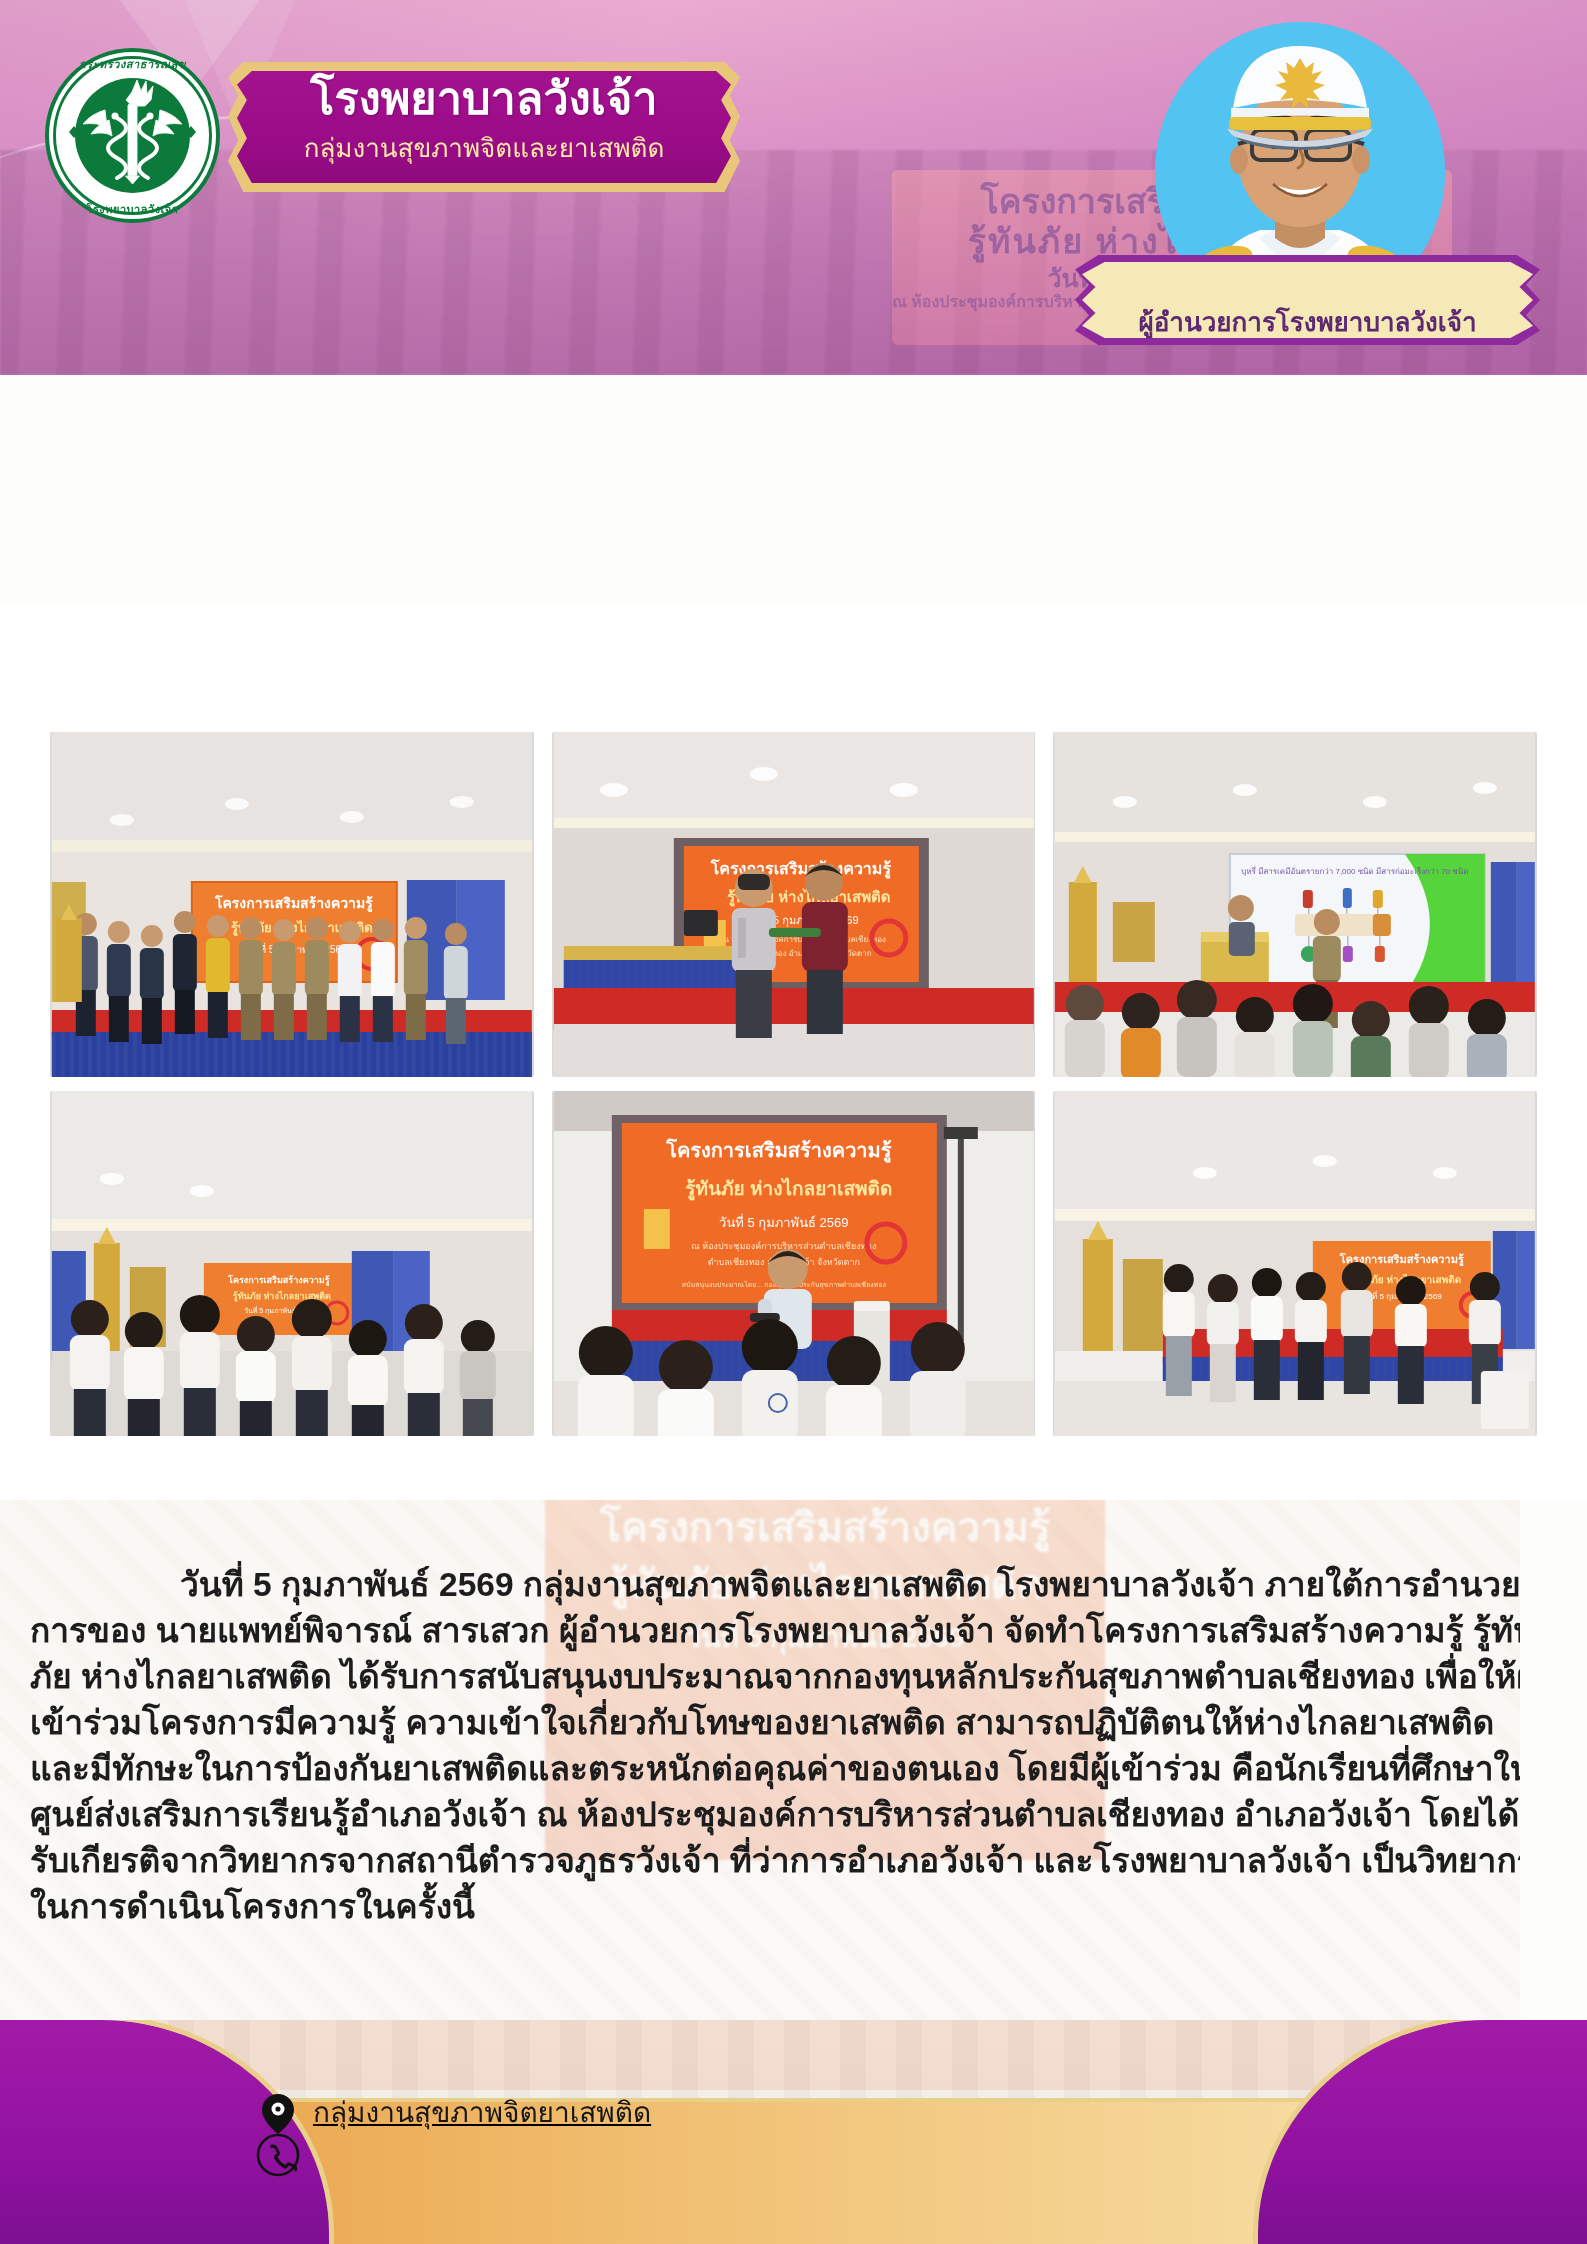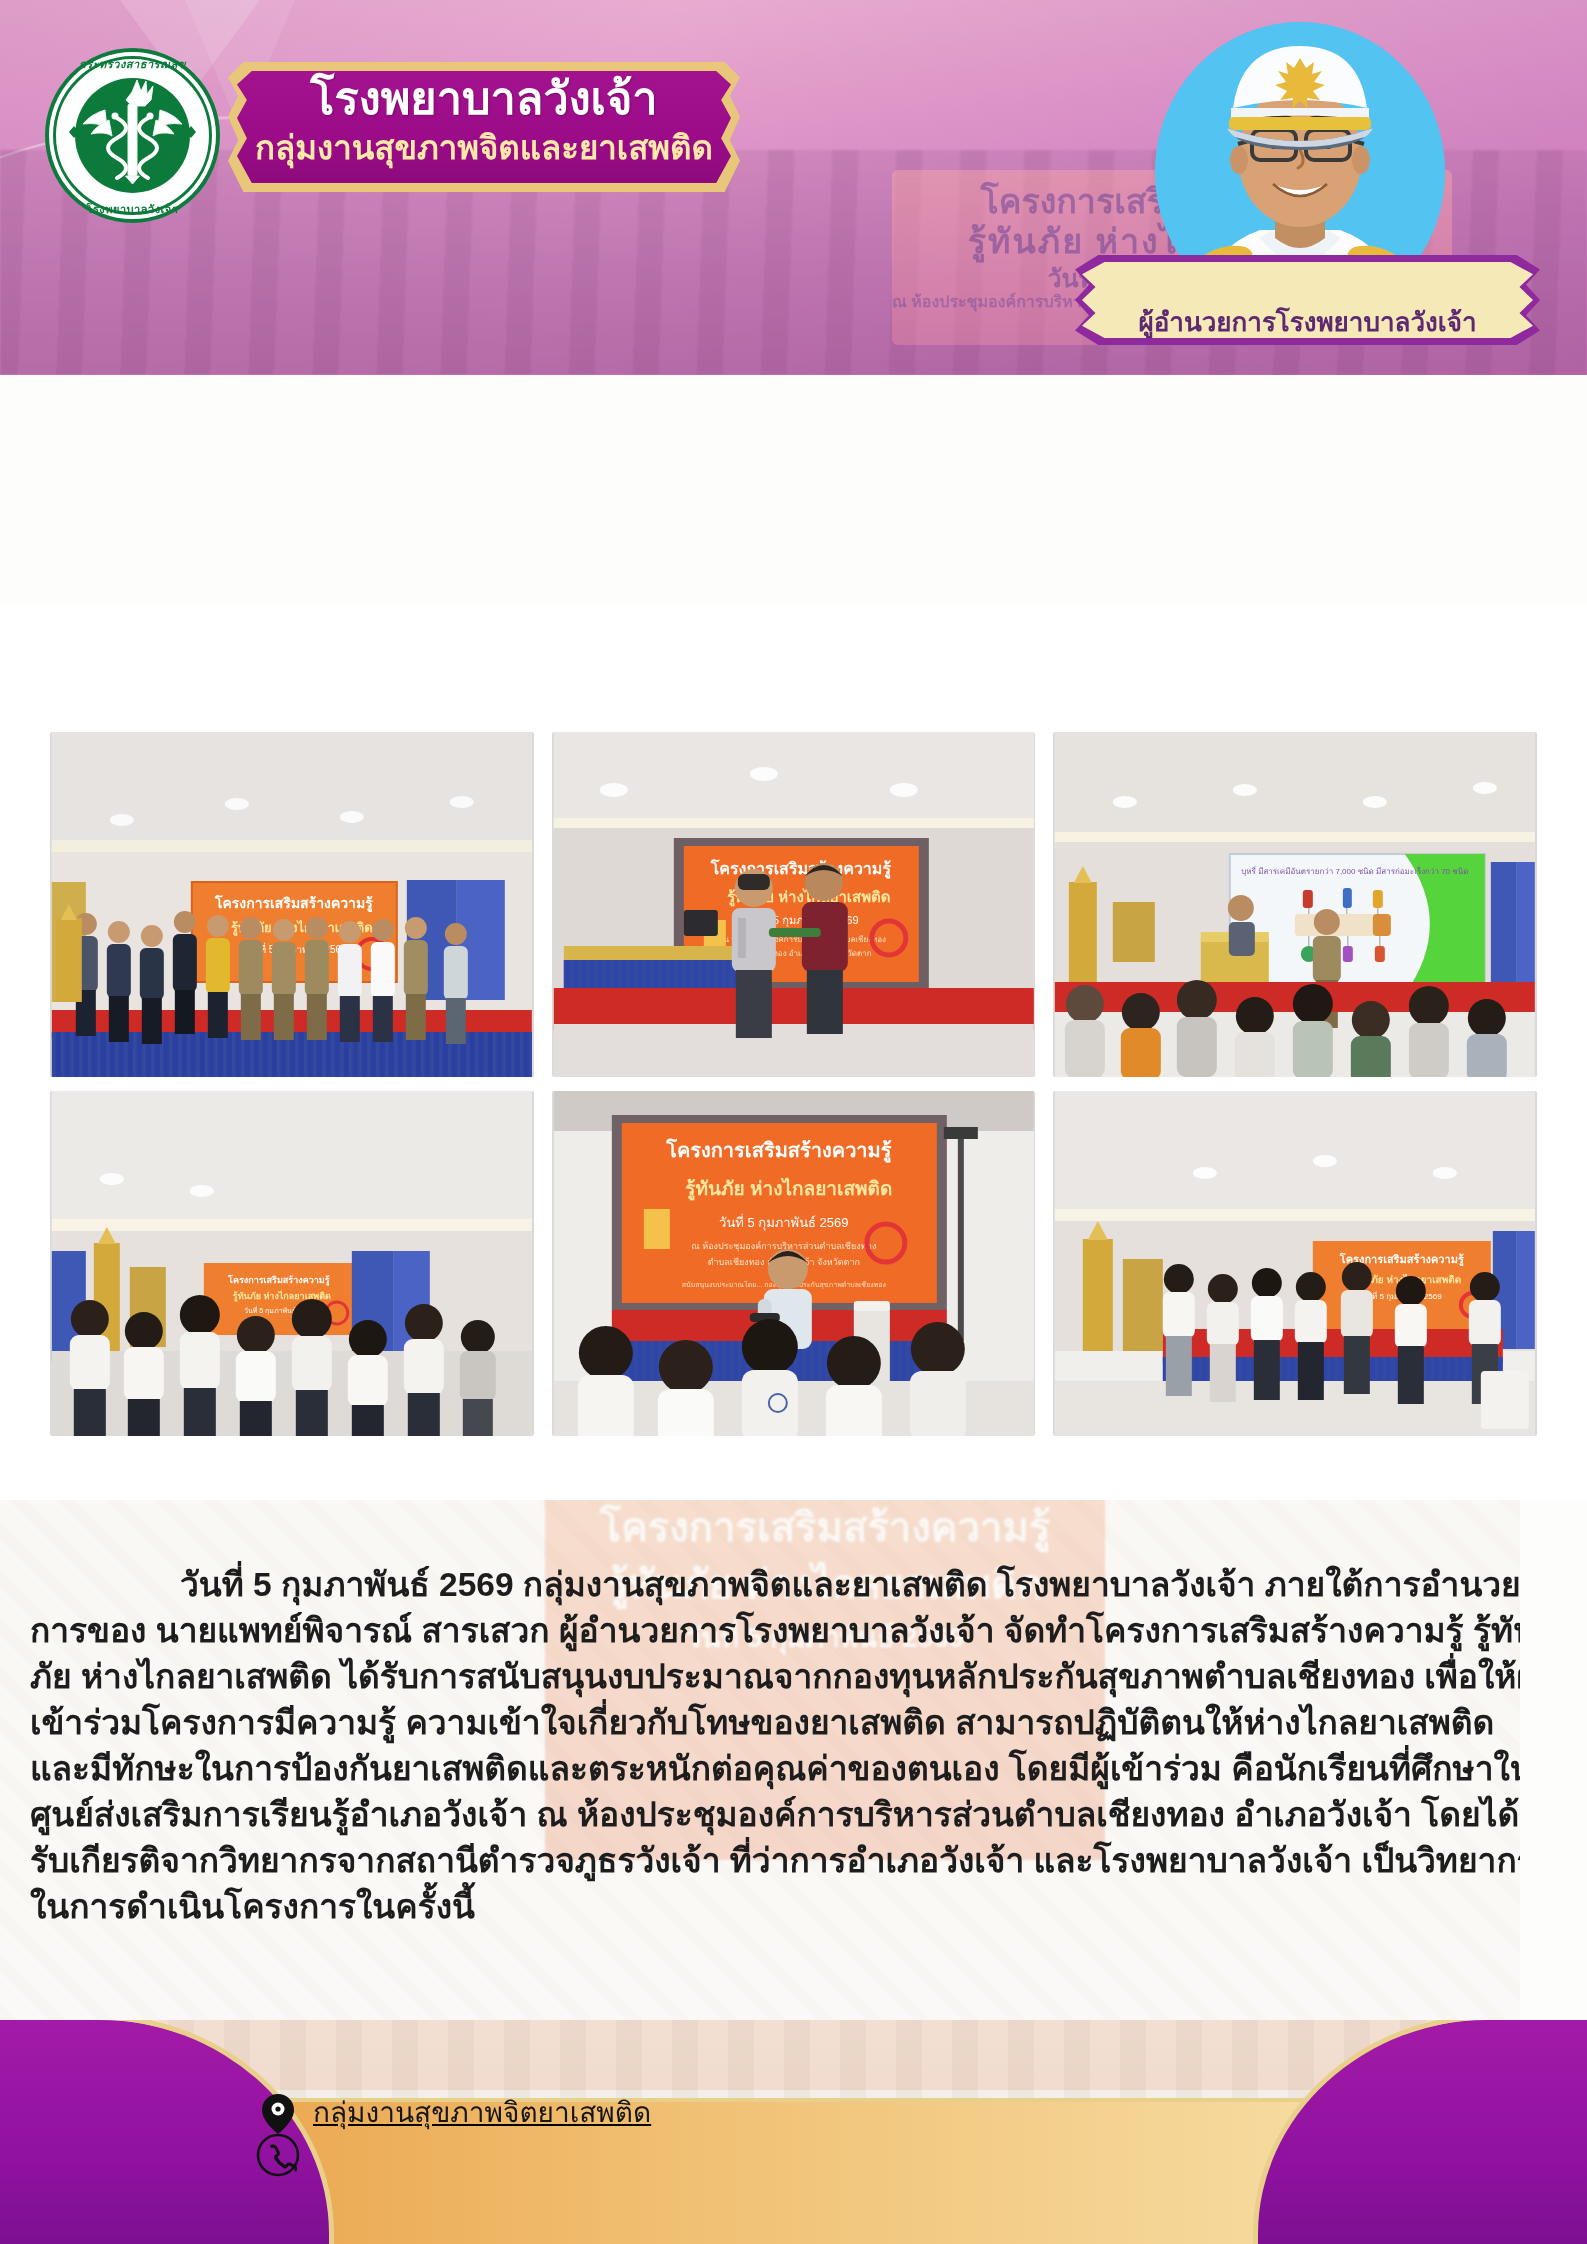--- a/index.html
+++ b/index.html
@@ -103,21 +103,21 @@
     border-radius:12px;
     clip-path:polygon(3% 0,97% 0,100% 12%,98% 26%,100% 42%,98% 60%,100% 76%,97% 100%,3% 100%,0 76%,2% 60%,0 42%,2% 26%,0 12%);
   }
   .plaque-l1{
     position:absolute;left:0;top:12px;width:100%;text-align:center;
     color:#ffffff;font-size:45px;font-weight:bold;line-height:50px;
     text-shadow:1px 1px 2px rgba(0,0,0,.25);
   }
   .plaque-l2{
     position:absolute;left:0;top:66px;width:100%;text-align:center;
-    color:#ffe9a8;font-size:33px;font-weight:bold;line-height:40px;
+    color:#ffe9a8;font-size:26px;font-weight:normal;line-height:40px;
   }
 
   
   .portrait{
     position:absolute;left:1155px;top:22px;width:290px;height:300px;
     border-radius:50%;overflow:hidden;
     background:#53c3f2;
   }
   .portrait svg{width:100%;height:100%;display:block;}
 

